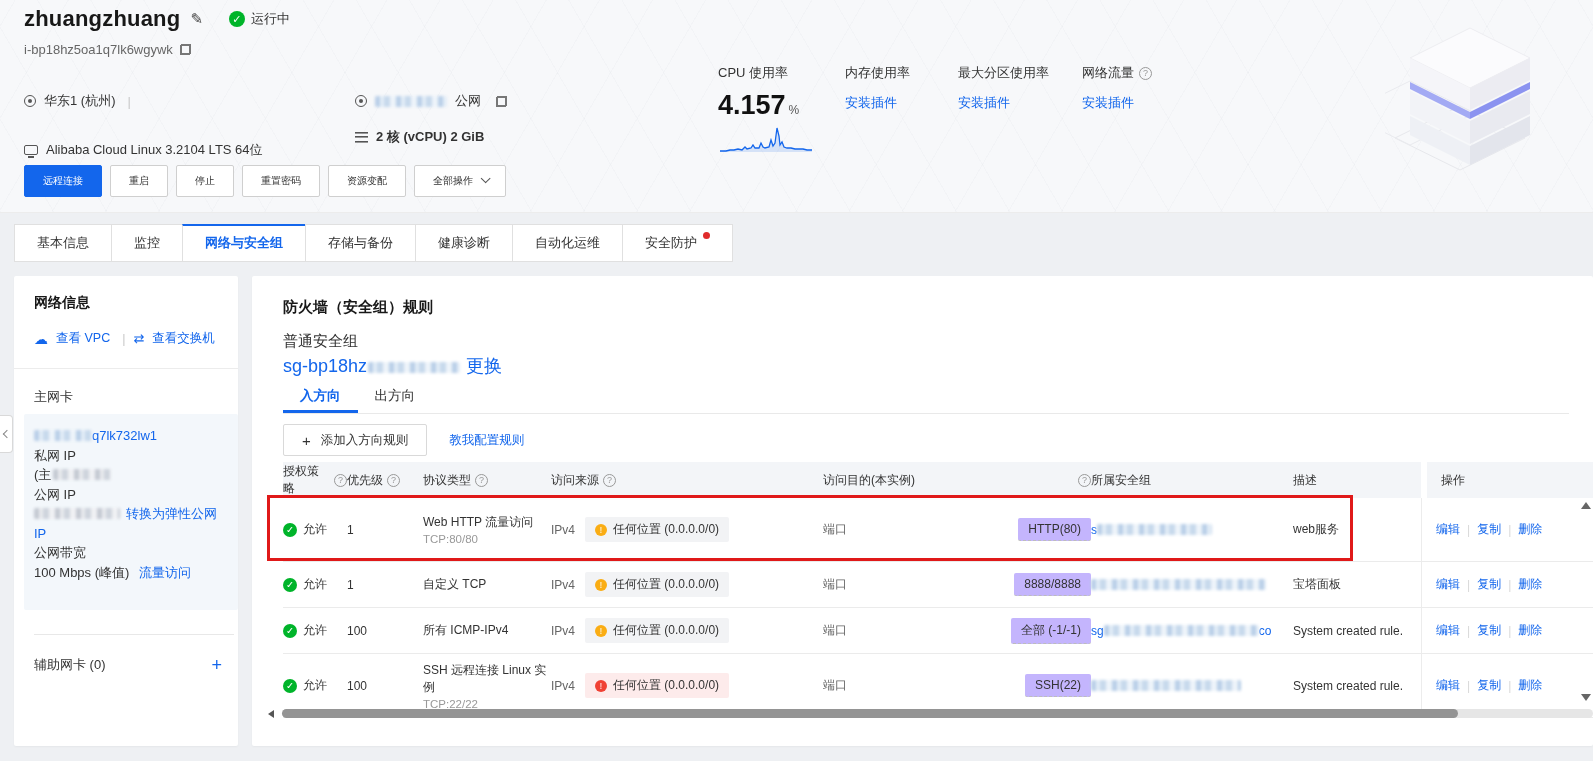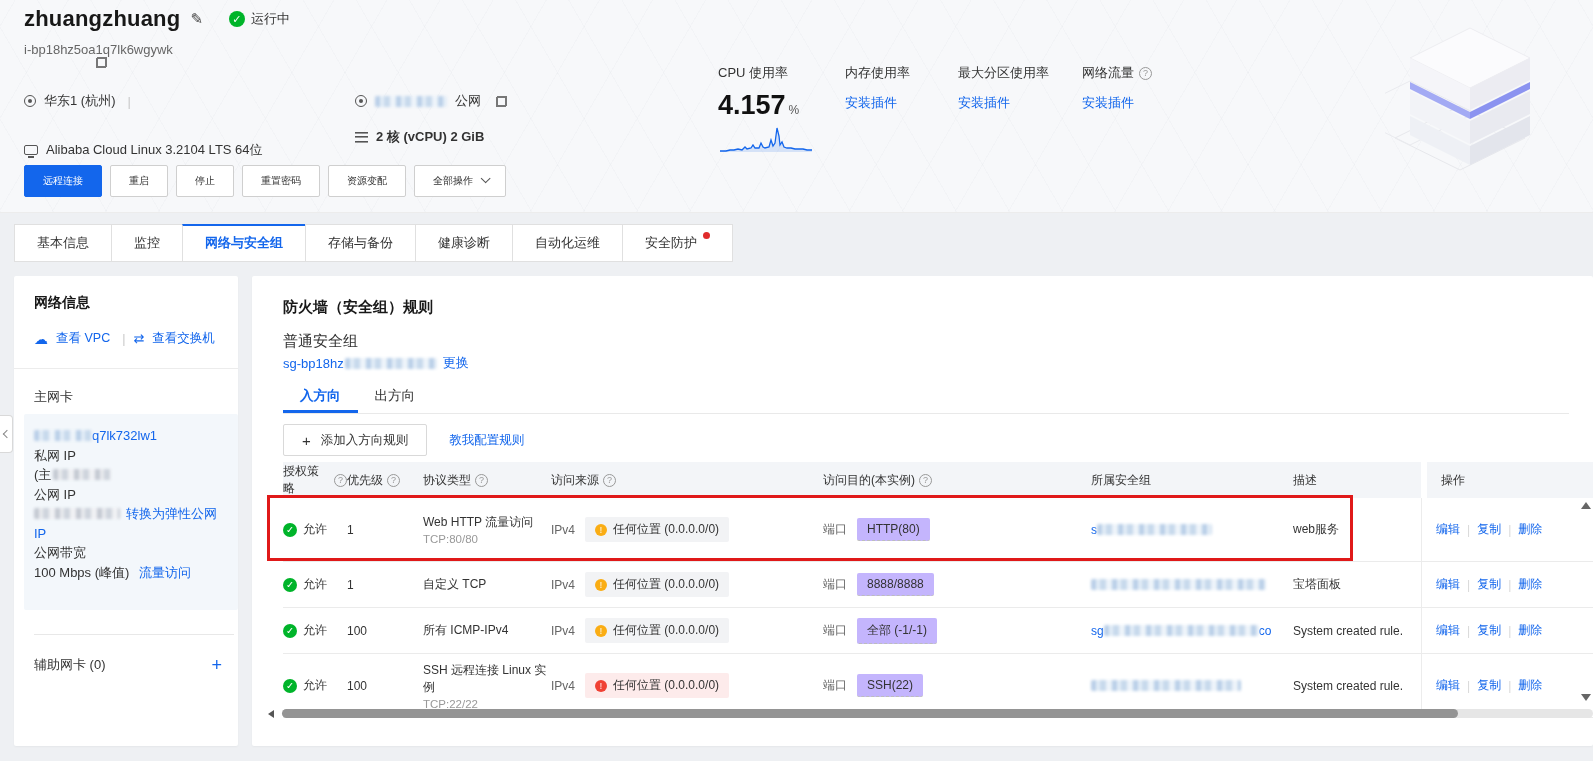--- a/index.html
+++ b/index.html
@@ -22,21 +22,21 @@
     border-bottom:1px solid #ececec;
   }
   .iname-row { position:absolute; left:24px; top:6px; display:flex; align-items:center; }
   .iname { font-size:22px; font-weight:bold; color:#181818; letter-spacing:.2px; }
   .pencil { margin-left:10px; font-size:15px; color:#444; cursor:pointer; }
   .pencil::after { content:"✎"; }
   .status { display:flex; align-items:center; margin-left:26px; font-size:13px; color:#333; }
   .check-big { width:16px; height:16px; border-radius:50%; background:#00B42A; color:#fff;
     font-size:11px; line-height:16px; text-align:center; margin-right:6px; display:inline-block; }
   .check-big::after { content:"✓"; }
-  .iid-row { position:absolute; left:24px; top:42px; font-size:13px; color:#666; display:flex; align-items:center;flex-direction:column; }
+  .iid-row { position:absolute; left:24px; top:42px; font-size:13px; color:#666; display:flex; align-items:center; }
   .copy-ic { position:relative; width:11px; height:11px; margin-left:7px; display:inline-block; cursor:pointer; }
   .copy-ic::before { content:""; position:absolute; left:0; bottom:0; width:8px; height:8px; border:1.2px solid #777; background:#f7f8fa; }
   .copy-ic::after { content:""; position:absolute; right:0; top:0; width:8px; height:8px; border:1.2px solid #777; }
 
   .dline { position:absolute; display:flex; align-items:center; font-size:13px; color:#333; gap:8px; }
   .ic-target { width:12px; height:12px; border:1.4px solid #555; border-radius:50%; position:relative; flex:none; }
   .ic-target::after { content:""; position:absolute; inset:3px; background:#555; border-radius:50%; }
   .ic-monitor { width:14px; height:10px; border:1.4px solid #555; border-radius:2px; position:relative; flex:none; }
   .ic-monitor::after { content:""; position:absolute; left:3px; right:3px; bottom:-4px; height:1.6px; background:#555; }
   .ic-sliders { width:13px; height:11px; flex:none;
@@ -98,37 +98,37 @@
   .plus-ic::after { content:"+"; }
 
   .collapse-handle { position:absolute; left:0; top:415px; width:13px; height:38px; background:#fff;
     border:1px solid #d9d9d9; border-left:none; border-radius:0 4px 4px 0; cursor:pointer; }
   .collapse-handle::after { content:""; position:absolute; left:4px; top:15px; width:5px; height:5px;
     border-left:1.4px solid #888; border-bottom:1.4px solid #888; transform:rotate(45deg); }
 
   
   .fw-title { position:absolute; left:31px; top:22px; font-size:15px; font-weight:bold; color:#181818; }
   .sg-type { position:absolute; left:31px; top:56px; font-size:15px; color:#333; }
-  .sg-id-row { position:absolute; left:31px; top:78px; font-size:13px; display:flex; align-items:center; gap:6px; }
+  .sg-id-row { position:absolute; left:31px; top:78px; font-size:18px; display:flex; align-items:center; gap:6px; }
   .dir-tabs { position:absolute; left:31px; right:24px; top:104px; height:34px; border-bottom:1px solid #e9e9e9; display:flex; }
   .dtab { padding:0 17px; font-size:13.5px; color:#333; line-height:31px; cursor:pointer; }
   .dtab.active { color:#1366EC; font-weight:bold; border-bottom:3px solid #1366EC; }
   .addrule-row { position:absolute; left:31px; top:148px; display:flex; align-items:center; gap:22px; }
   .addrule-btn { height:32px; padding:0 18px; background:#fff; border:1px solid #d9d9d9; border-radius:2px;
     font-size:12.5px; color:#333; cursor:pointer; display:flex; align-items:center; gap:10px; font-family:"Liberation Sans",sans-serif; }
   .addrule-btn .plus { font-size:15px; color:#333; }
   .addrule-btn .plus::after { content:"+"; }
 
   
   .sg-table { position:absolute; left:31px; right:0; top:186px; }
   .thead { display:flex; height:36px; background:#f3f5f8; align-items:center; font-size:12px; color:#333; }
   .trow { display:flex; min-height:46px; align-items:center; border-bottom:1px solid #ebebeb; font-size:12px; }
   .trow.tall { min-height:64px; }
   .tc { flex:none; display:flex; align-items:center; }
-  .c1{width:64px;} .c2{width:76px;} .c3{width:128px; display:block; padding-top:0;} .c4{width:272px;} .c5{width:268px;}
+  .c1{width:64px;} .c2{width:76px;} .c3{width:128px; display:block; padding-top:0;} .c4{width:272px;} .c5{width:268px;justify-content:space-between;}
   .c6{width:202px;} .c7{width:128px;} .c8{flex:1 1 auto; padding-left:14px;}
   .thead .c8 { border-left:6px solid #fff; align-self:stretch; display:flex; align-items:center; }
   .trow .c8 { border-left:1px solid #ececec; align-self:stretch; display:flex; align-items:center; }
   .thead .tc { gap:4px; }
   .check-sm { width:14px; height:14px; border-radius:50%; background:#00B42A; color:#fff; font-size:9.5px;
     line-height:14px; text-align:center; display:inline-block; margin-right:6px; flex:none; }
   .check-sm::after { content:"✓"; }
   .proto-sub { color:#999; font-size:11.5px; margin-top:2px; }
   .ipv { color:#666; margin-right:10px; }
   .chip { background:#f2f3f5; padding:4px 10px; border-radius:2px; color:#333; display:inline-flex; align-items:center; gap:6px; }

